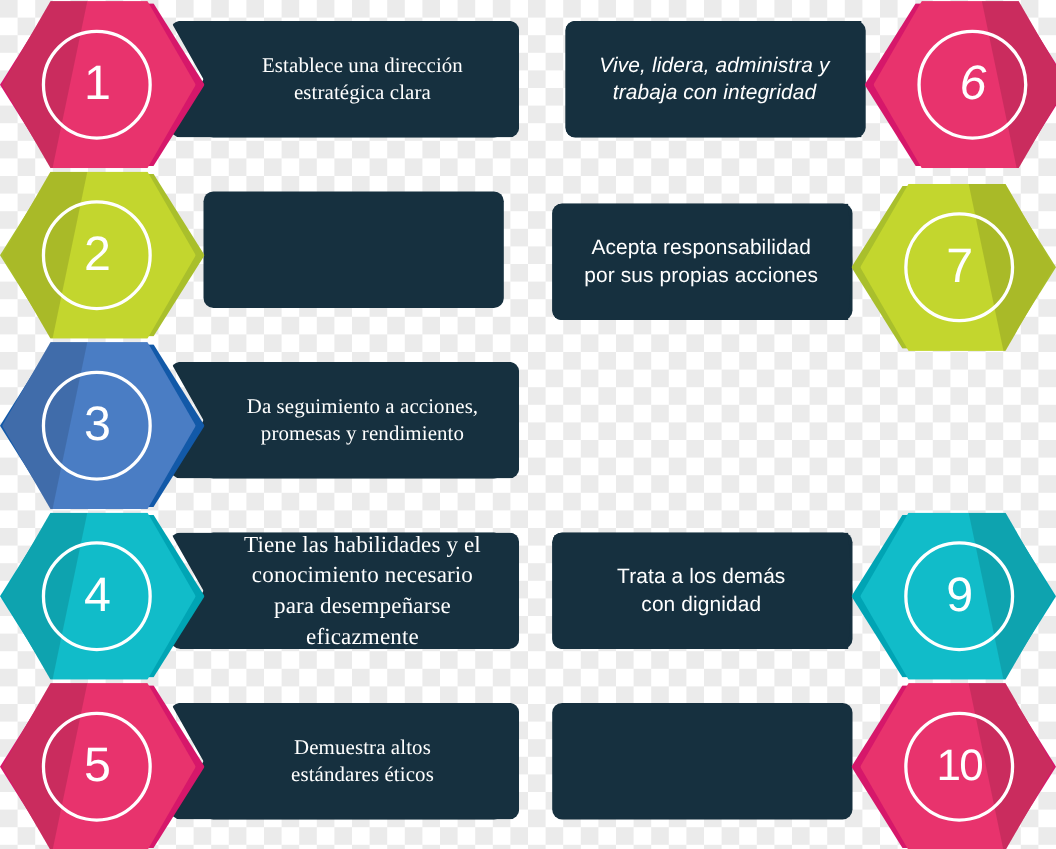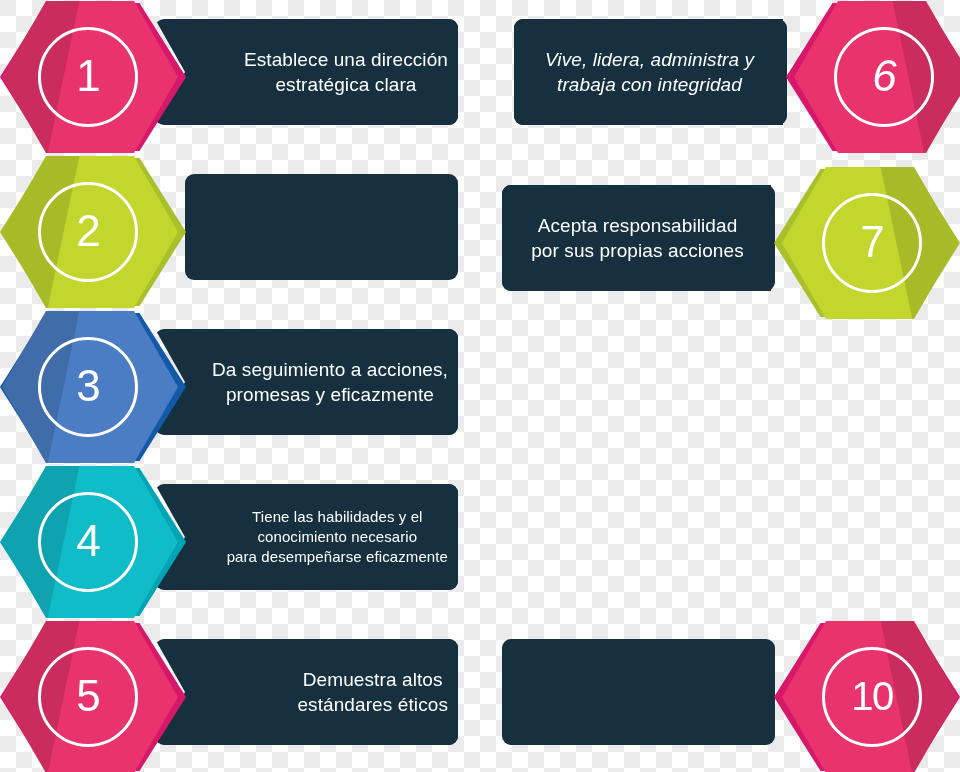--- a/index.html
+++ b/index.html
@@ -40,32 +40,33 @@
     top: 19px;
     height: 106px;
     background: #16303f;
     border-radius: 9px;
     display: flex;
     align-items: center;
     box-sizing: border-box;
   }
   .item.left .panel {
     left: 155px;
-    right: 22px;
+    right: 8px;
     padding-left: 42px;
     padding-right: 10px;
-    justify-content: flex-end;
+    justify-content: center;
     -webkit-clip-path: polygon(
         0px 0px, 34px 0px, 34px 0px,
         34px 0px, 100% 0px, 100% 100%, 34px 100%,
         34px 100%, 0px 100%, 30px 53px);
     clip-path: polygon(
         0px 0px, 34px 0px, 34px 0px,
         34px 0px, 100% 0px, 100% 100%, 34px 100%,
         34px 100%, 0px 100%, 30px 53px);
+    font-family: Liberation Serif, serif;
   }
   .item.right .panel {
     left: 22px;
     right: 155px;
     padding-right: 42px;
     padding-left: 10px;
     justify-content: center;
     -webkit-clip-path: polygon(
         0px 0px, calc(100% - 34px) 0px,
         calc(100% - 30px) 53px, calc(100% - 34px) 100%,
@@ -91,21 +92,21 @@
   .panel-text {
     position: relative;
     z-index: 3;
     color: #ffffff;
     font-size: 19px;
     line-height: 1.32;
     text-align: center;
     white-space: pre-line;
     letter-spacing: 0.1px;
   }
-  .panel-text.small { font-size: 15px; }
+  .panel-text.small { font-size: 21px; }
 
   
   .hex-wrap {
     position: absolute;
     top: 0;
     width: 196px;
     height: 154px;
   }
   .item.left .hex-wrap  { left: 0px; }
   .item.right .hex-wrap { right: 0px; }
@@ -211,21 +212,21 @@
             <span class="badge-number">2</span>
           </div>
         </div>
       </div>
     </div>
     <div class="item left" style="top: 310px; left: 0px;">
       <div class="item-stage">
         <div class="panel-round"></div>
         <div class="panel">
           <div class="panel-text">Da seguimiento a acciones,
-promesas y eficazmente</div>
+promesas y rendimiento</div>
         </div>
         <div class="hex-wrap">
           <div class="hex hex-back" style="background: rgb(18, 89, 168);"></div>
           <div class="hex hex-front" style="background: rgb(74, 125, 196);">
             <div class="hex-shade"></div>
           </div>
           <div class="badge">
             <span class="badge-number">3</span>
           </div>
         </div>
@@ -297,20 +298,38 @@
           <div class="hex hex-back" style="background: rgb(169, 191, 44);"></div>
           <div class="hex hex-front" style="background: rgb(195, 214, 46);">
             <div class="hex-shade"></div>
           </div>
           <div class="badge">
             <span class="badge-number">7</span>
           </div>
         </div>
       </div>
     </div>
+    <div class="item right" style="top: 465px; left: 480px;">
+      <div class="item-stage">
+        <div class="panel-round"></div>
+        <div class="panel">
+          <div class="panel-text">Trata a los demás
+con dignidad</div>
+        </div>
+        <div class="hex-wrap">
+          <div class="hex hex-back" style="background: rgb(0, 164, 180);"></div>
+          <div class="hex hex-front" style="background: rgb(17, 188, 201);">
+            <div class="hex-shade"></div>
+          </div>
+          <div class="badge">
+            <span class="badge-number">9</span>
+          </div>
+        </div>
+      </div>
+    </div>
     <div class="item right" style="top: 620px; left: 480px;">
       <div class="item-stage">
         <div class="panel-round"></div>
         <div class="hex-wrap">
           <div class="hex hex-back" style="background: rgb(214, 23, 106);"></div>
           <div class="hex hex-front" style="background: rgb(232, 51, 109);">
             <div class="hex-shade"></div>
           </div>
           <div class="badge">
             <span class="badge-number two-digit">10</span>

